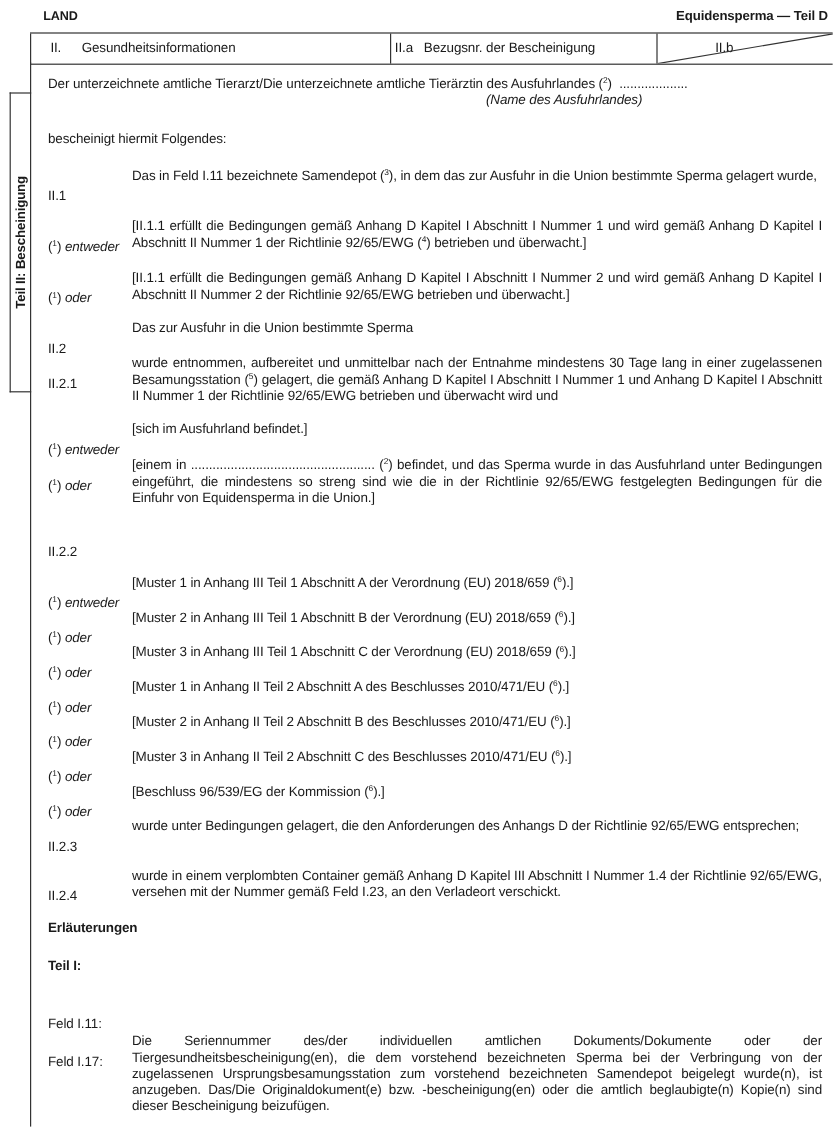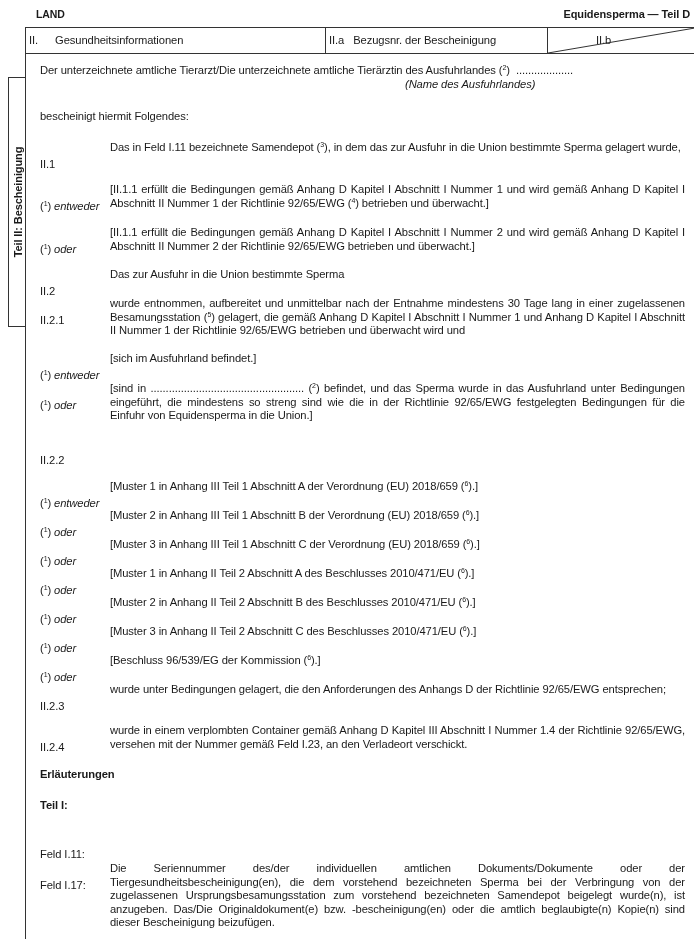--- a/index.html
+++ b/index.html
@@ -28,21 +28,21 @@
   .bold { font-weight: bold; }
 </style>
 </head>
 <body>
 
 <div class="abs hdr-left">LAND</div>
 <div class="abs hdr-right">Equidensperma — Teil D</div>
 
 <div class="abs htable">
   <div class="hcell c1">
-    <span style="margin-left:3px">II.</span>
+    <span style="margin-left:16px">II.</span>
     <span style="margin-left:14px">Gesundheitsinformationen</span>
   </div>
   <div class="hcell c2">
     <span style="margin-left:3px">II.a</span>
     <span style="margin-left:6px">Bezugsnr. der Bescheinigung</span>
   </div>
   <div class="hcell c3">
     <span style="margin-left:3px">II.b</span>
     <svg class="abs" style="left:0;top:0" width="147" height="25">
         <line x1="0" y1="25" x2="147" y2="0" stroke="#333" stroke-width="1"></line>
@@ -87,21 +87,21 @@
   <div class="txt"><span>wurde entnommen, aufbereitet und unmittelbar nach der Entnahme mindestens 30 Tage lang in einer zugelassenen Besamungsstation (</span><sup>5</sup><span>) gelagert, die gemäß Anhang D Kapitel I Abschnitt I Nummer 1 und Anhang D Kapitel I Abschnitt II Nummer 1 der Richtlinie 92/65/EWG betrieben und überwacht wird und</span></div>
 </div>
 
 <div class="row" style="top:352px">
   <span class="lbl">(<sup>1</sup>) <i>entweder</i></span>
   <div class="txt">[sich im Ausfuhrland befindet.]</div>
 </div>
 
 <div class="row" style="top:382px">
   <span class="lbl">(<sup>1</sup>) <i>oder</i></span>
-  <div class="txt"><span>[sind in ................................................... (</span><sup>2</sup><span>) befindet, und das Sperma wurde in das Ausfuhrland unter Bedingungen eingeführt, die mindestens so streng sind wie die in der Richtlinie 92/65/EWG festgelegten Bedingungen für die Einfuhr von Equidensperma in die Union.]</span></div>
+  <div class="txt"><span>[einem in ................................................... (</span><sup>2</sup><span>) befindet, und das Sperma wurde in das Ausfuhrland unter Bedingungen eingeführt, die mindestens so streng sind wie die in der Richtlinie 92/65/EWG festgelegten Bedingungen für die Einfuhr von Equidensperma in die Union.]</span></div>
 </div>
 
 <div class="row" style="top:437px">
   <span class="lbl">II.2.2</span>
 </div>
 
 <div class="row" style="top:480px">
   <span class="lbl">(<sup>1</sup>) <i>entweder</i></span>
   <div class="txt"><span>[Muster 1 in Anhang III Teil 1 Abschnitt A der Verordnung (EU) 2018/659 (</span><sup>6</sup><span>).]</span></div>
 </div>

